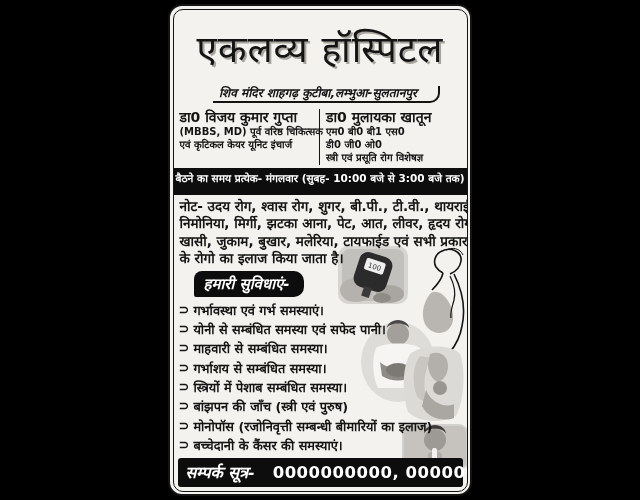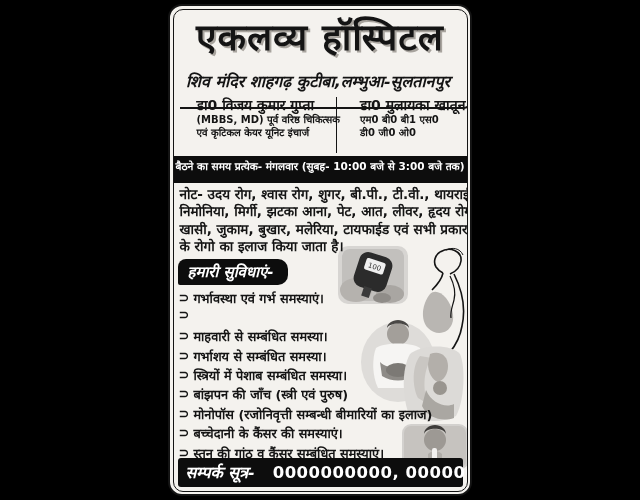--- a/index.html
+++ b/index.html
@@ -14,49 +14,49 @@
   }
   .inner{
     position:absolute;inset:2.5px;border:1.5px solid #141414;border-radius:10px;
     overflow:hidden;background:#f4f2ee;
   }
   
   .photo{position:absolute;z-index:1;}
   
   .txt{position:relative;z-index:2;}
   .title{
-    height:56px;line-height:56px;text-align:center;
-    font-size:37px;font-weight:700;letter-spacing:1px;white-space:nowrap;
+    margin-top:12px;height:56px;line-height:56px;text-align:center;
+    font-size:37px;font-weight:400;letter-spacing:1px;white-space:nowrap;
     text-shadow:2px 2px 0 #a8a49e;
   }
   .addr-row{height:24px;text-align:center;margin-top:4px;}
   .addr-wrap{
-    position:relative;display:inline-block;padding:0 10px 15px 6px;
-    border-bottom:2.5px solid #141414;font-size:16px;font-weight:bold;font-style:italic;
+    position:relative;display:inline-block;padding:0 10px 0 6px;
+    border-bottom:2.5px solid #141414;font-size:12px;font-weight:bold;font-style:italic;
     white-space:nowrap;
   }
   .addr-curl{
     position:absolute;right:-13px;bottom:-2.5px;width:12px;height:15px;
     border-right:2.5px solid #141414;border-bottom:2.5px solid #141414;
     border-bottom-right-radius:10px;
   }
   .doctors{display:flex;margin-top:3px;height:56px;}
-  .doc-col{width:50%;box-sizing:border-box;padding:0 6px;margin-left:17px;}
+  .doc-col{width:50%;box-sizing:border-box;padding:0 6px;}
   .doc-col.left{border-right:1.5px solid #141414;}
   .doc-col.right{}
   .doc-name{font-size:14px;font-weight:900;white-space:nowrap;line-height:16px;}
   .doc-line{font-size:10px;font-weight:600;line-height:13px;white-space:nowrap;}
   .banner{
     margin-top:3px;background:#0d0d0d;color:#fff;height:27px;line-height:21px;
     font-size:10.5px;font-weight:bold;text-align:center;white-space:nowrap;
   }
   .note{padding:3px 6px 0 6px;font-weight:700;}
   .note-line{font-size:13.5px;line-height:17.5px;white-space:nowrap;}
   .fac-header{
-    display:inline-block;margin:3px 0 2px 4px;background:#0d0d0d;color:#fff;
+    display:inline-block;margin:3px 0 2px 20px;background:#0d0d0d;color:#fff;
     border-radius:8px 10px 10px 2px;padding:2px 14px 4px 10px;
     font-size:15px;font-weight:900;font-style:italic;white-space:nowrap;
   }
   .fac-list{padding:2px 0 0 5px;}
   .fac-item{display:flex;align-items:baseline;height:19.4px;white-space:nowrap;}
   .bullet{font-size:13px;font-weight:900;margin-right:4px;transform:translateY(-1px);}
   .fac-text{font-size:12.8px;font-weight:700;}
   .contact{
     position:absolute;left:4px;right:4px;bottom:4px;height:29px;z-index:3;
     background:#0d0d0d;color:#fff;border-radius:3px;
@@ -143,20 +143,21 @@
         <div class="doctors">
           <div class="doc-col left">
             <div class="doc-name">डा0 विजय कुमार गुप्ता</div>
             <div class="doc-line">(MBBS, MD) पूर्व वरिष्ठ चिकित्सक</div>
             <div class="doc-line">एवं कृटिकल केयर यूनिट इंचार्ज</div>
           </div>
           <div class="doc-col right">
             <div class="doc-name">डा0 मुलायका खातून</div>
             <div class="doc-line">एम0 बी0 बी1 एस0</div>
             <div class="doc-line">डी0 जी0 ओ0</div>
+            <div class="doc-line">स्त्री एवं प्रसूति रोग विशेषज्ञ</div>
           </div>
         </div>
 
         <div class="banner">बैठने का समय प्रत्येक- मंगलवार (सुबह- 10:00 बजे से 3:00 बजे तक)</div>
 
         <div class="note">
           <div class="note-line">नोट- उदय रोग, श्वास रोग, शुगर, बी.पी., टी.वी., थायराईड</div>
           <div class="note-line">निमोनिया, मिर्गी, झटका आना, पेट, आत, लीवर, हृदय रोग</div>
           <div class="note-line">खासी, जुकाम, बुखार, मलेरिया, टायफाईड एवं सभी प्रकार</div>
           <div class="note-line">के रोगो का इलाज किया जाता है।</div>
@@ -164,20 +165,21 @@
 
         <div class="fac-header">हमारी सुविधाएं-</div>
 
         <div class="fac-list">
           <div class="fac-item">
               <span class="bullet">⊃</span>
               <span class="fac-text">गर्भावस्था एवं गर्भ समस्याएं।</span>
             </div>
           <div class="fac-item">
               <span class="bullet">⊃</span>
+              <span class="fac-text">योनी से सम्बंधित समस्या एवं सफेद पानी।</span>
             </div>
           <div class="fac-item">
               <span class="bullet">⊃</span>
               <span class="fac-text">माहवारी से सम्बंधित समस्या।</span>
             </div>
           <div class="fac-item">
               <span class="bullet">⊃</span>
               <span class="fac-text">गर्भाशय से सम्बंधित समस्या।</span>
             </div>
           <div class="fac-item">

